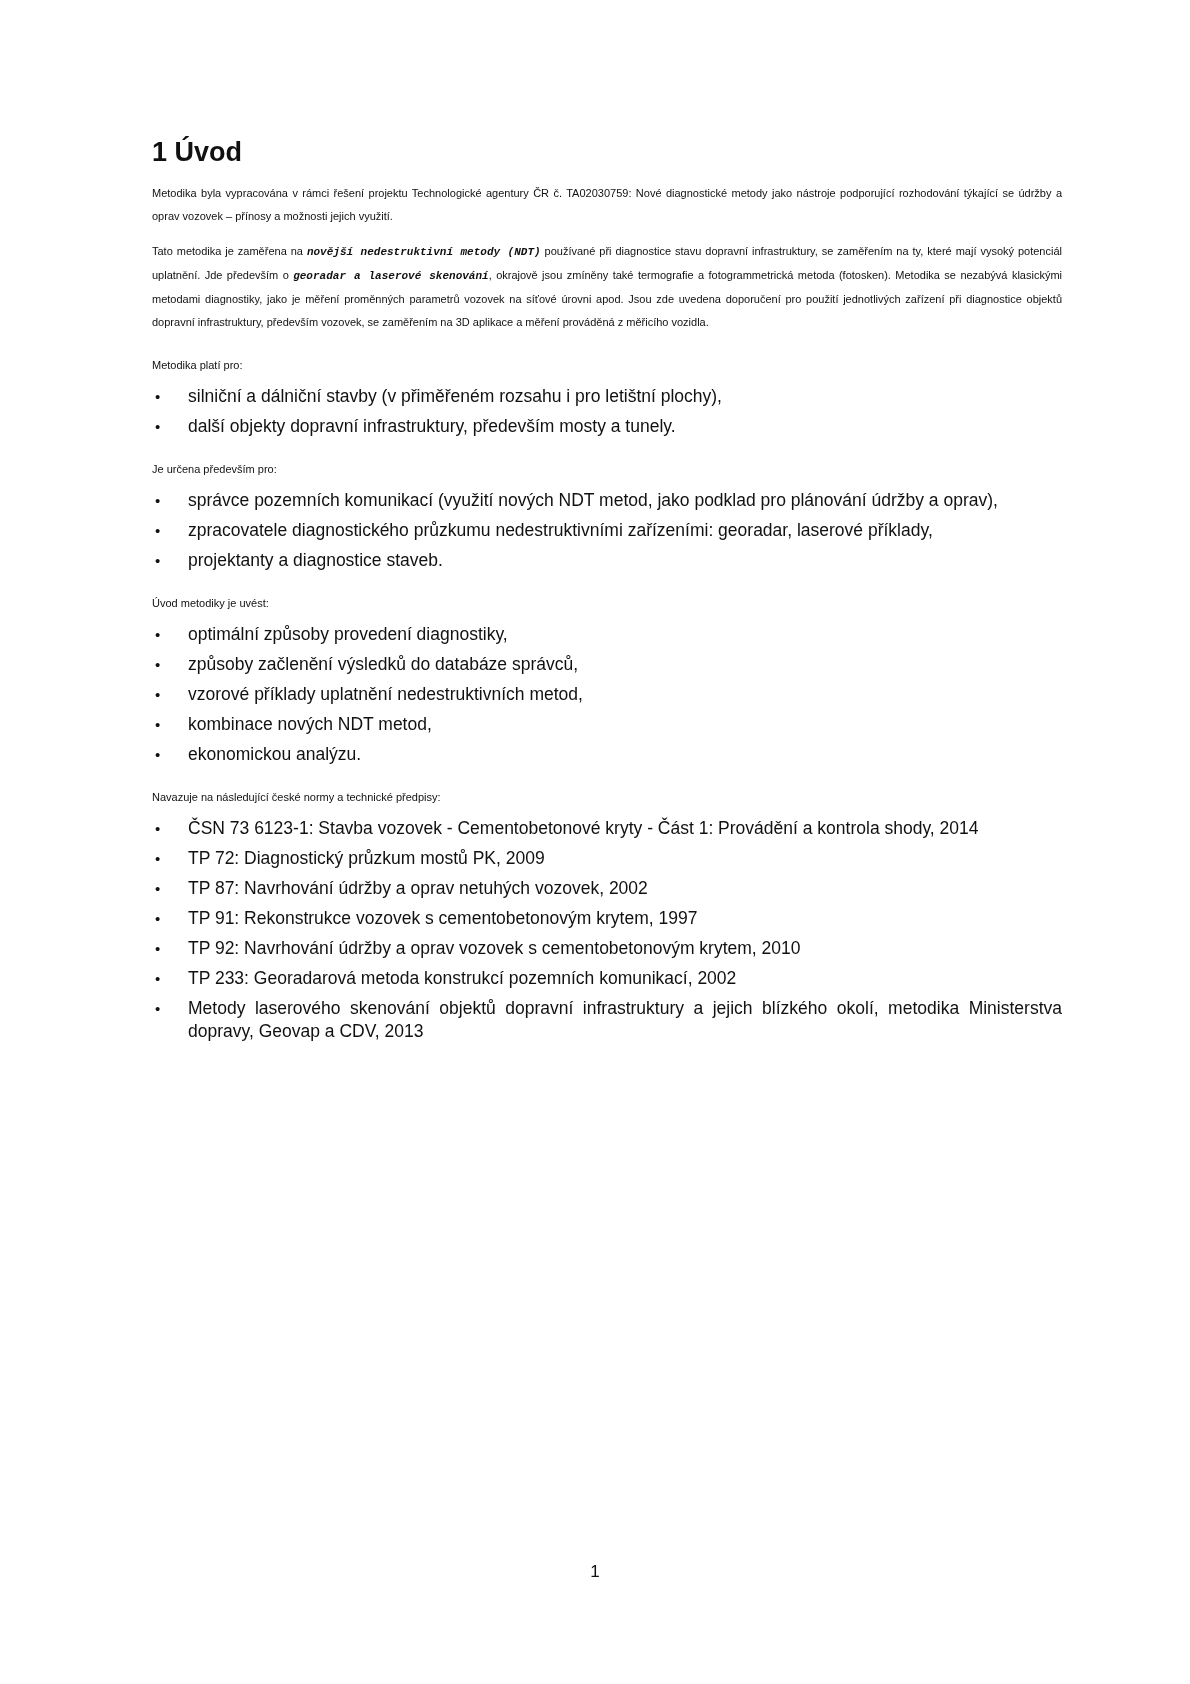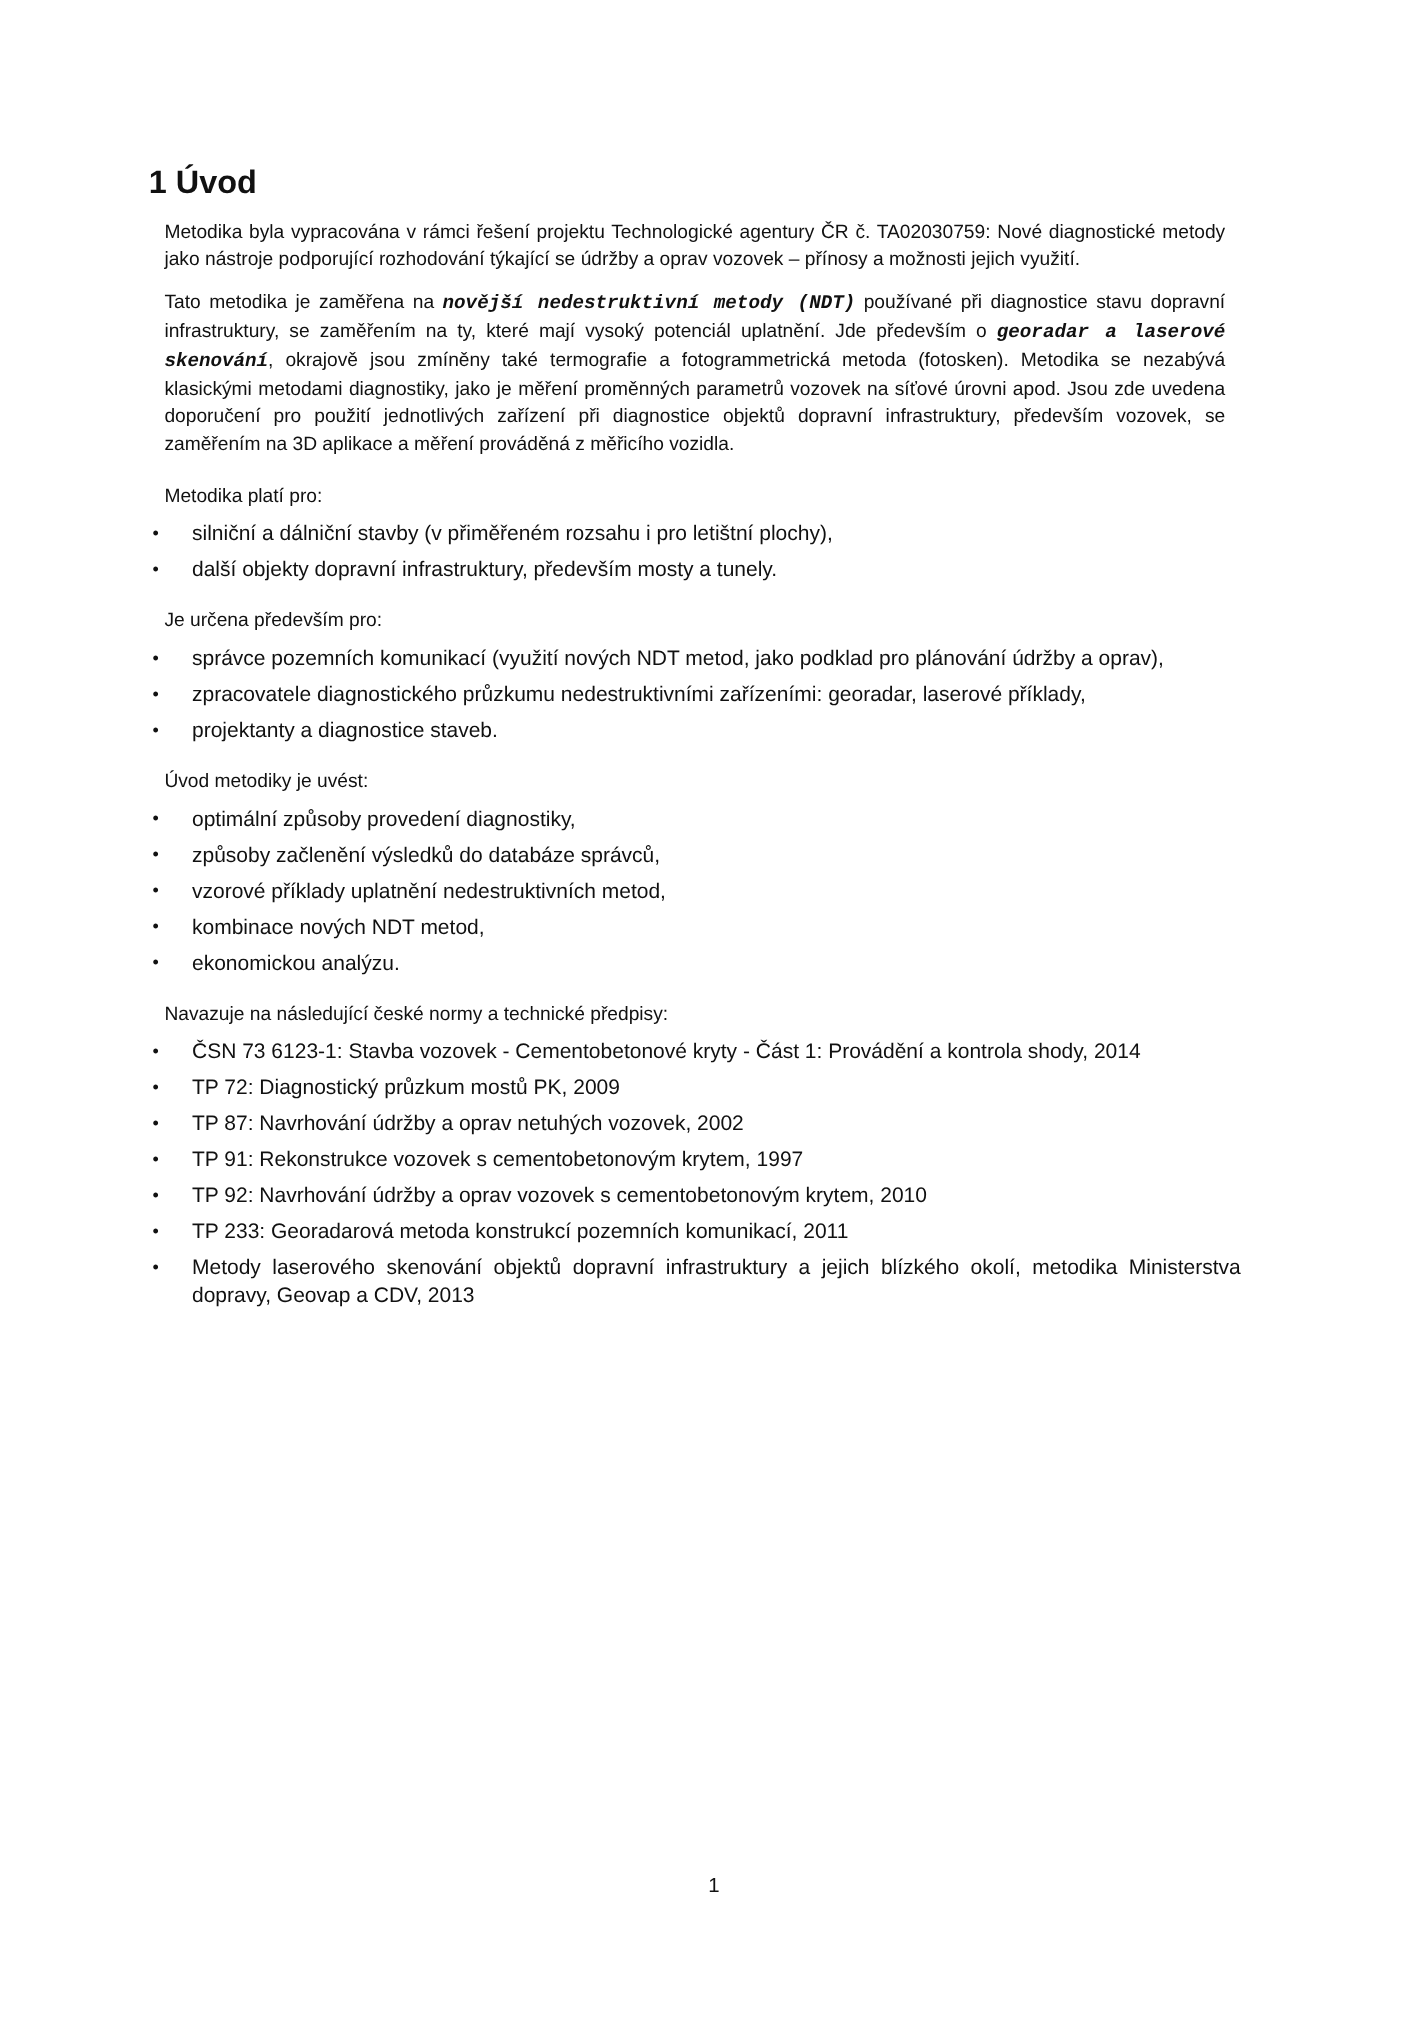--- a/index.html
+++ b/index.html
@@ -10,35 +10,35 @@
     body {
       width: 1190px;
       height: 1684px;
       position: relative;
       overflow: hidden;
       font-family: "Liberation Sans", sans-serif;
       color: #111111;
     }
     .page {
       position: absolute;
-      left: 124px;
+      left: 152px;
       top: 136px;
       width: 910px;
     }
     h1 {
       font-family: "Liberation Sans", sans-serif;
       font-weight: bold;
       font-size: 27px;
       margin: 0 0 14px 0;
       line-height: 32px;
       color: #111;
     }
     p {
-      margin: 13px;
-      font-size: 16px;
+      margin: 0;
+      font-size: 11px;
       line-height: 23px;
       text-align: justify;
       text-align-last: left;
     }
     p.para { margin-bottom: 12px; }
     p.intro-gap { margin-bottom: 20px; }
     p.lead { margin-bottom: 8px; }
     ul {
       list-style: none;
       margin: 0 0 20px 0;
@@ -101,18 +101,18 @@
     <li><span class="bullet">•</span><span>ekonomickou analýzu.</span></li>
   </ul>
 
   <p class="lead">Navazuje na následující české normy a technické předpisy:</p>
   <ul>
     <li><span class="bullet">•</span><span>ČSN 73 6123-1: Stavba vozovek - Cementobetonové kryty - Část 1: Provádění a kontrola shody, 2014</span></li>
     <li><span class="bullet">•</span><span>TP 72: Diagnostický průzkum mostů PK, 2009</span></li>
     <li><span class="bullet">•</span><span>TP 87: Navrhování údržby a oprav netuhých vozovek, 2002</span></li>
     <li><span class="bullet">•</span><span>TP 91: Rekonstrukce vozovek s cementobetonovým krytem, 1997</span></li>
     <li><span class="bullet">•</span><span>TP 92: Navrhování údržby a oprav vozovek s cementobetonovým krytem, 2010</span></li>
-    <li><span class="bullet">•</span><span>TP 233: Georadarová metoda konstrukcí pozemních komunikací, 2011</span></li>
+    <li><span class="bullet">•</span><span>TP 233: Georadarová metoda konstrukcí pozemních komunikací, 2002</span></li>
     <li><span class="bullet">•</span><span>Metody laserového skenování objektů dopravní infrastruktury a jejich blízkého okolí, metodika Ministerstva dopravy, Geovap a CDV, 2013</span></li>
   </ul>
 </div>
 
 <div class="page-number">1</div>
 
 </body></html>

